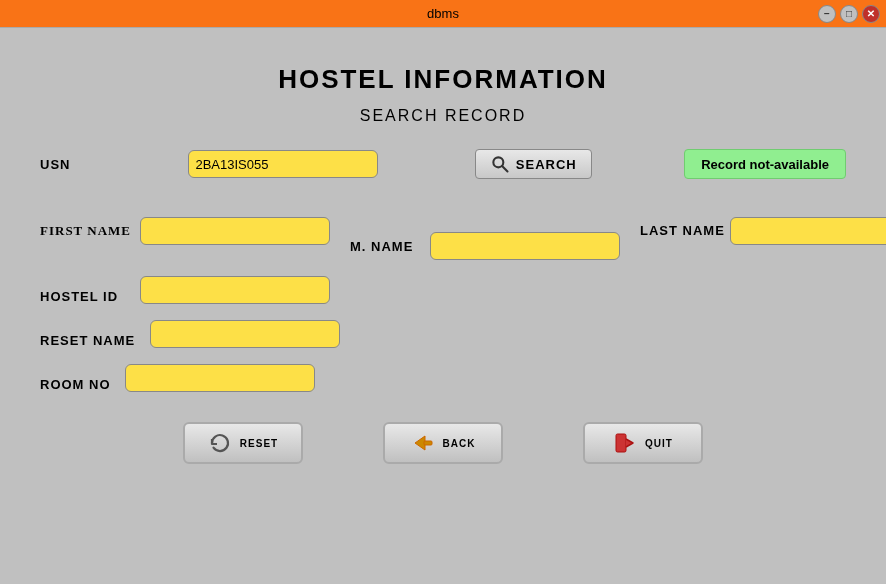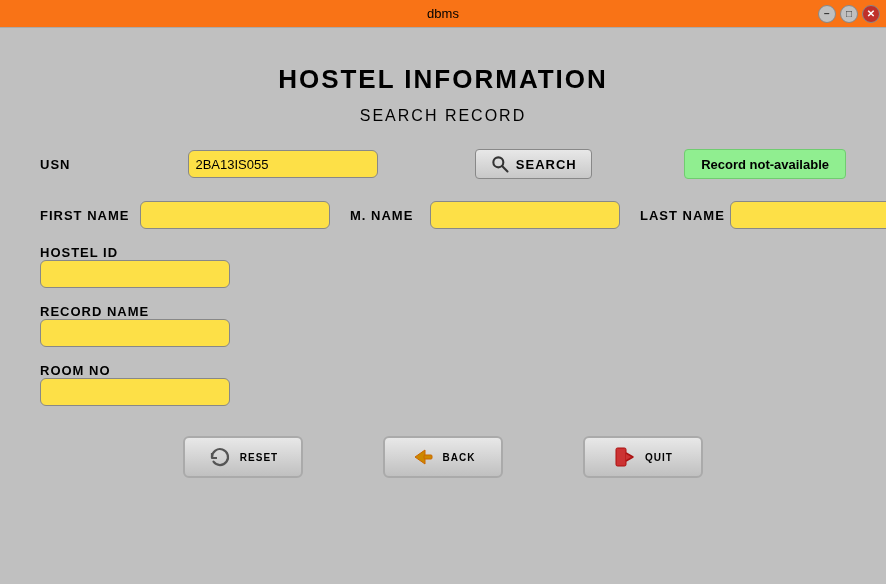--- a/index.html
+++ b/index.html
@@ -86,23 +86,22 @@
       margin-bottom: 24px;
     }
 
     
     .form-area {
       padding: 0 10px;
     }
 
     .form-row {
       display: flex;
-      align-items: flex-start;
+      align-items: flex-end;
       margin-bottom: 16px;
-      flex-direction: column;
     }
 
     .label {
       font-size: 13px;
       font-weight: bold;
       color: #000;
       min-width: 100px;
       letter-spacing: 1px;
     }
 
@@ -244,40 +243,40 @@
         </svg>
         <span>SEARCH</span>
       </button>
       <div class="status-box">
         <span>Record not-available</span>
       </div>
     </div>
 
     <div class="name-row">
       <div class="name-group">
-        <span class="label" style="min-width:100px;">FIRST NAME</span>
+        <span class="label" style="min-width:100px;font-family:Liberation Serif, serif;">FIRST NAME</span>
         <input class="input-field input-fn" type="text" style="">
       </div>
-      <div class="name-group" style="margin-left:20px;">
+      <div class="name-group" style="margin-left:20px;margin-top:31px;">
         <span class="label" style="min-width:80px;">M. NAME</span>
         <input class="input-field input-mn" type="text" style="">
       </div>
       <div class="name-group" style="margin-left:20px;">
         <span class="label" style="min-width:90px;">LAST NAME</span>
         <input class="input-field input-ln" type="text" style="">
       </div>
     </div>
 
     <div class="form-row">
       <span class="label hostel-id-label">HOSTEL ID</span>
       <input class="input-field input-lg" type="text" style="">
     </div>
 
     <div class="form-row">
-      <span class="label hostel-name-label">RECORD NAME</span>
+      <span class="label hostel-name-label">RESET NAME</span>
       <input class="input-field input-xl" type="text" style="">
     </div>
 
     <div class="form-row">
       <span class="label room-no-label">ROOM NO</span>
       <input class="input-field input-sm" type="text" style="">
     </div>
 
   </div>
 

